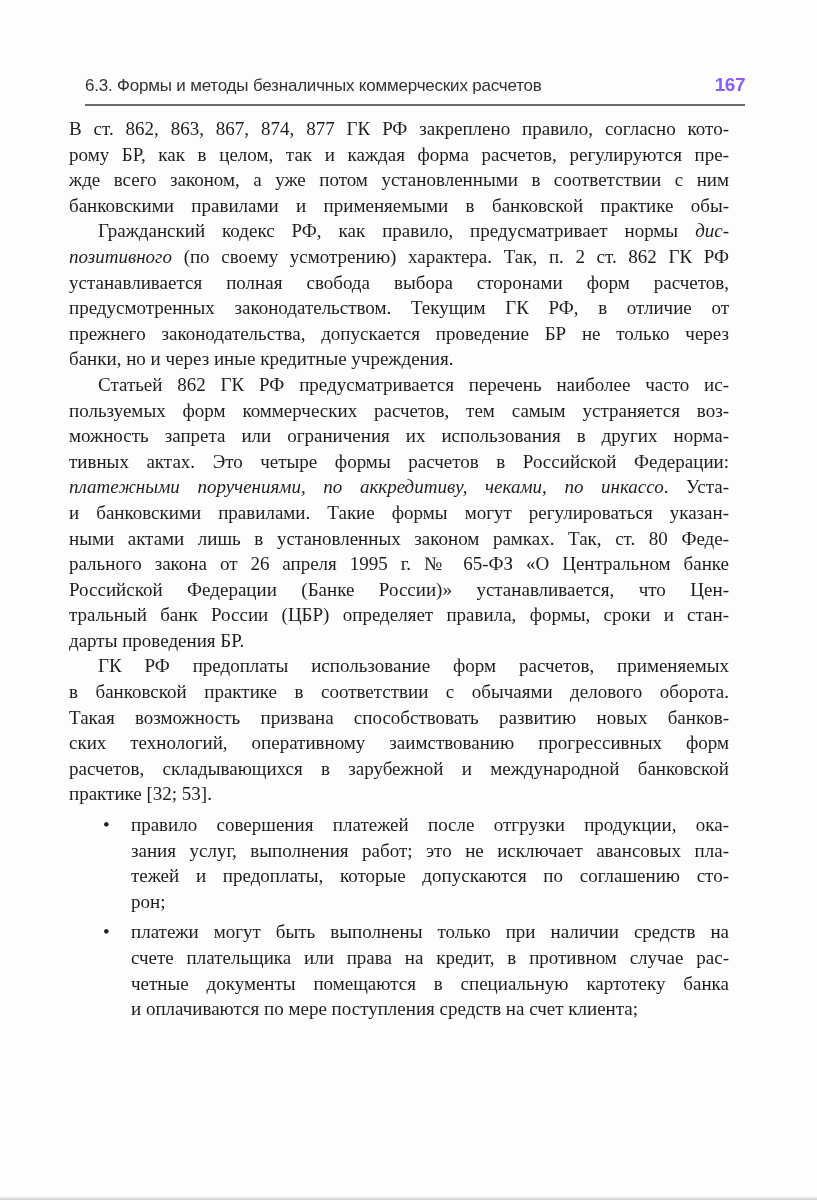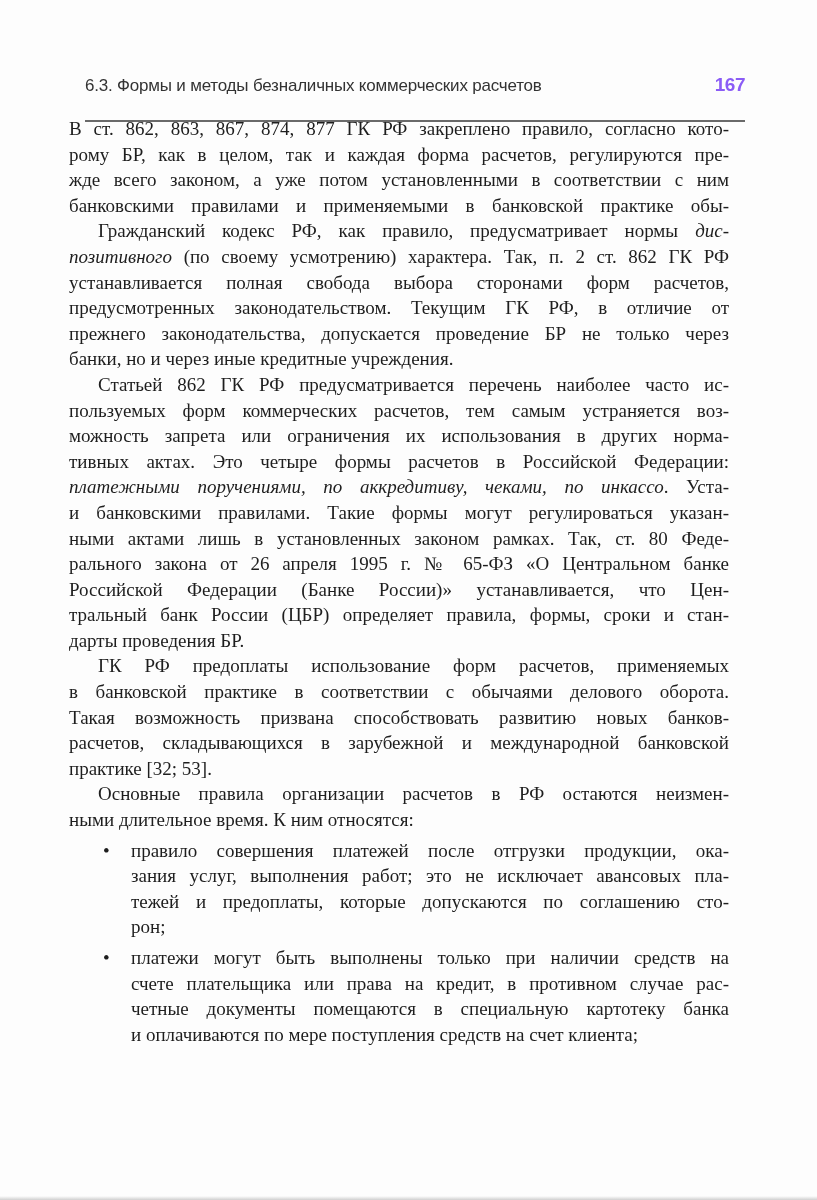--- a/index.html
+++ b/index.html
@@ -19,21 +19,21 @@
   .running-head {
     position: absolute;
     left: 85px;
     top: 74px;
     width: 660px;
     display: flex;
     justify-content: space-between;
     align-items: baseline;
     font-family: "Liberation Sans", sans-serif;
     border-bottom: 2px solid var(--rule-color, #6a6a6a);
-    padding-bottom: 24px;
+    padding-bottom: 8px;
   }
   .running-head .title {
     font-size: 17px;
     font-weight: 400;
     letter-spacing: -0.2px;
     color: #333333;
   }
   .running-head .pagenum {
     font-size: 19px;
     font-weight: 700;
@@ -110,26 +110,23 @@
         <div class="line"><span>ными актами лишь в установленных законом рамках. Так, ст. 80 Феде-</span></div>
         <div class="line"><span>рального закона от 26 апреля 1995 г. № 65-ФЗ «О Центральном банке</span></div>
         <div class="line"><span>Российской Федерации (Банке России)» устанавливается, что Цен-</span></div>
         <div class="line"><span>тральный банк России (ЦБР) определяет правила, формы, сроки и стан-</span></div>
         <div class="line last"><span>дарты проведения БР.</span></div>
       </div>
       <div class="para">
         <div class="line ind"><span>ГК РФ предоплаты использование форм расчетов, применяемых</span></div>
         <div class="line"><span>в банковской практике в соответствии с обычаями делового оборота.</span></div>
         <div class="line"><span>Такая возможность призвана способствовать развитию новых банков-</span></div>
+        <div class="line"><span>ских технологий, оперативному заимствованию прогрессивных форм</span></div>
         <div class="line"><span>расчетов, складывающихся в зарубежной и международной банковской</span></div>
         <div class="line last"><span>практике [32; 53].</span></div>
-      </div>
-      <div class="para">
-        <div class="line ind"><span>Основные правила организации расчетов в РФ остаются неизмен-</span></div>
-        <div class="line last"><span>ными длительное время. К ним относятся:</span></div>
       </div>
       <div class="item">
         <span class="marker">•</span>
         <div class="line"><span>правило совершения платежей после отгрузки продукции, ока-</span></div>
         <div class="line"><span>зания услуг, выполнения работ; это не исключает авансовых пла-</span></div>
         <div class="line"><span>тежей и предоплаты, которые допускаются по соглашению сто-</span></div>
         <div class="line last"><span>рон;</span></div>
       </div>
       <div class="item">
         <span class="marker">•</span>

